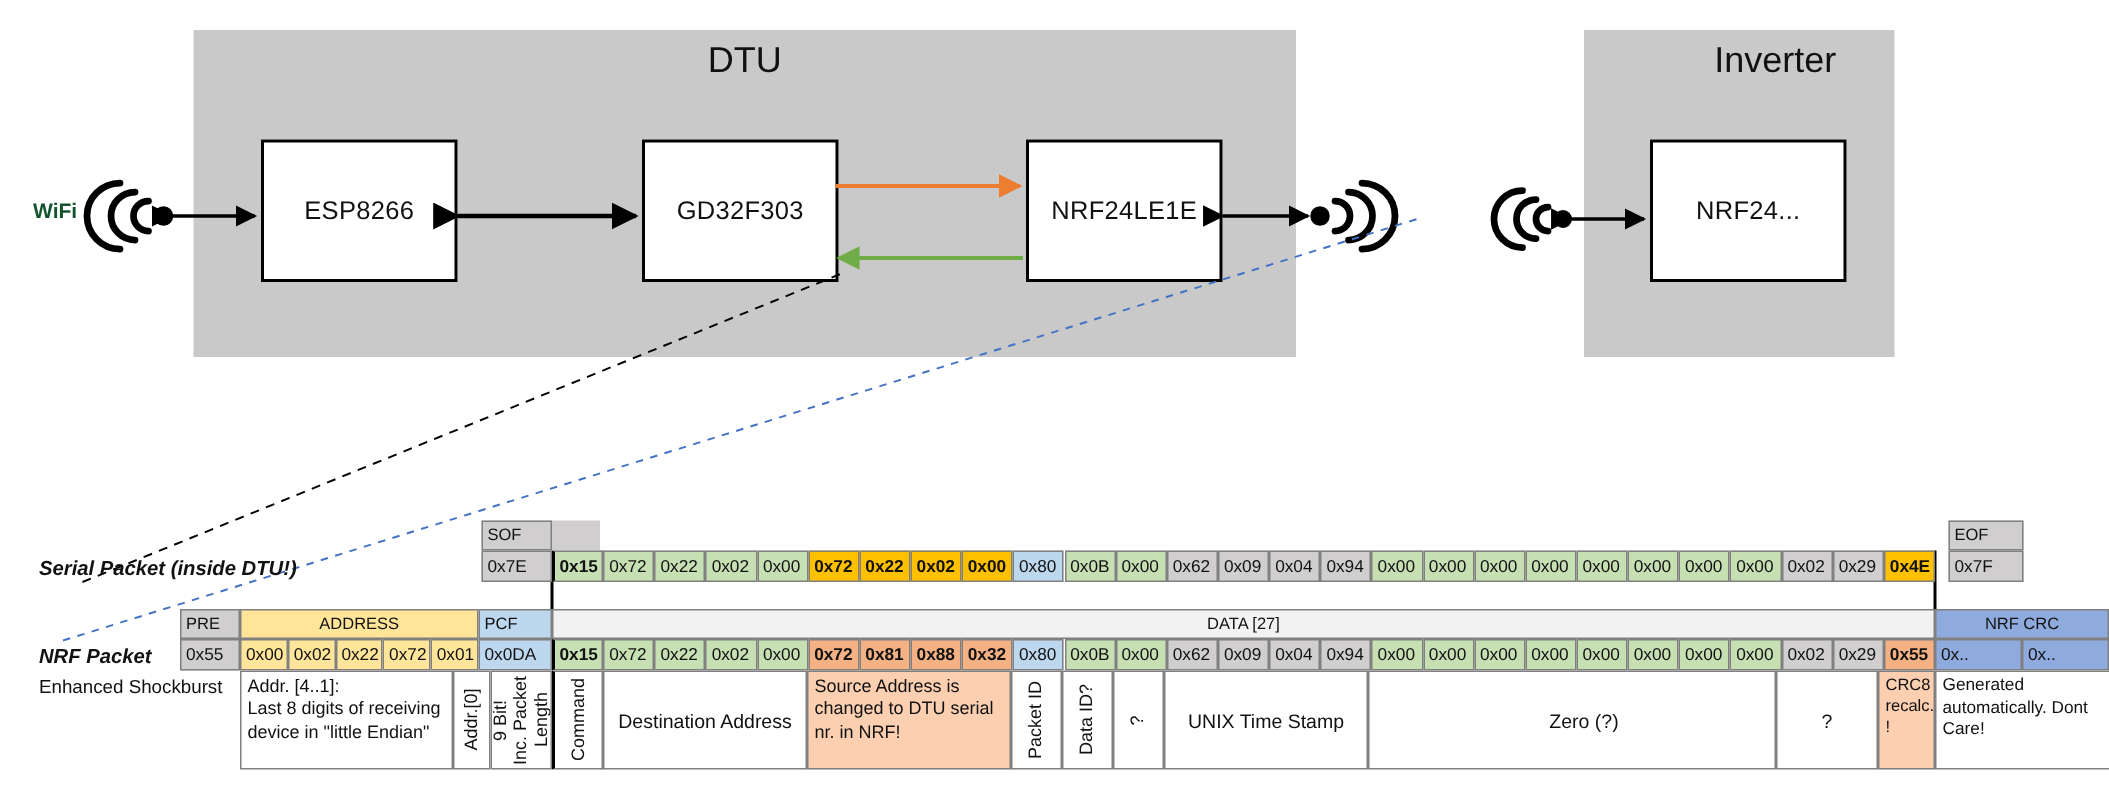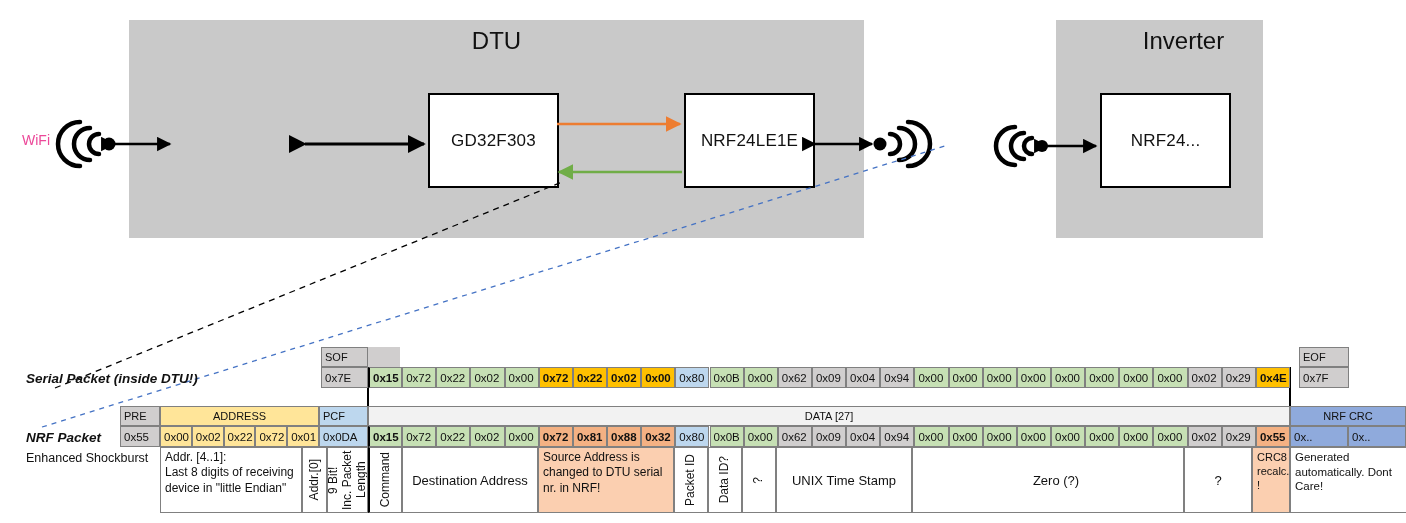--- a/index.html
+++ b/index.html
@@ -15,21 +15,21 @@
   .encl-title{
     position:absolute;width:100%;text-align:center;
     font-size:24px;color:#111;
   }
   .chip{
     position:absolute;background:#ffffff;border:2.5px solid #000;
     display:flex;align-items:center;justify-content:center;
     font-size:17px;color:#111;letter-spacing:.2px;
   }
   .wifi-label{
-    position:absolute;font-size:14px;color:#ec4899;
+    position:absolute;font-size:14px;color:#14532d;font-weight:bold;
   }
   svg.overlay{position:absolute;left:0;top:0;width:1406px;height:523px;overflow:visible;}
 
   
   .rowlabel{
     position:absolute;font-size:13.5px;font-weight:bold;font-style:italic;
     color:#111;white-space:nowrap;
   }
   .sublabel{
     position:absolute;font-size:12.5px;color:#111;white-space:nowrap;
@@ -64,20 +64,23 @@
   .nob{border:none !important;}
 </style>
 </head>
 <body>
 
 <div class="stage">
 
   <div class="encl" style="left:129px;top:20px;width:735px;height:218px;"></div>
   <div class="encl-title" style="left:129px;top:27px;width:735px;">DTU</div>
 
+  <div class="chip" style="left:174px;top:93px;width:127px;height:91px;">
+    <span>ESP8266</span>
+  </div>
   <div class="chip" style="left:428px;top:93px;width:127px;height:91px;">
     <span>GD32F303</span>
   </div>
   <div class="chip" style="left:684px;top:93px;width:127px;height:91px;">
     <span>NRF24LE1E</span>
   </div>
 
   <div class="encl" style="left:1056px;top:20px;width:207px;height:218px;"></div>
   <div class="encl-title" style="left:1056px;top:27px;width:207px;margin-left:24px;">Inverter</div>
   <div class="chip" style="left:1100px;top:93px;width:127px;height:91px;">

